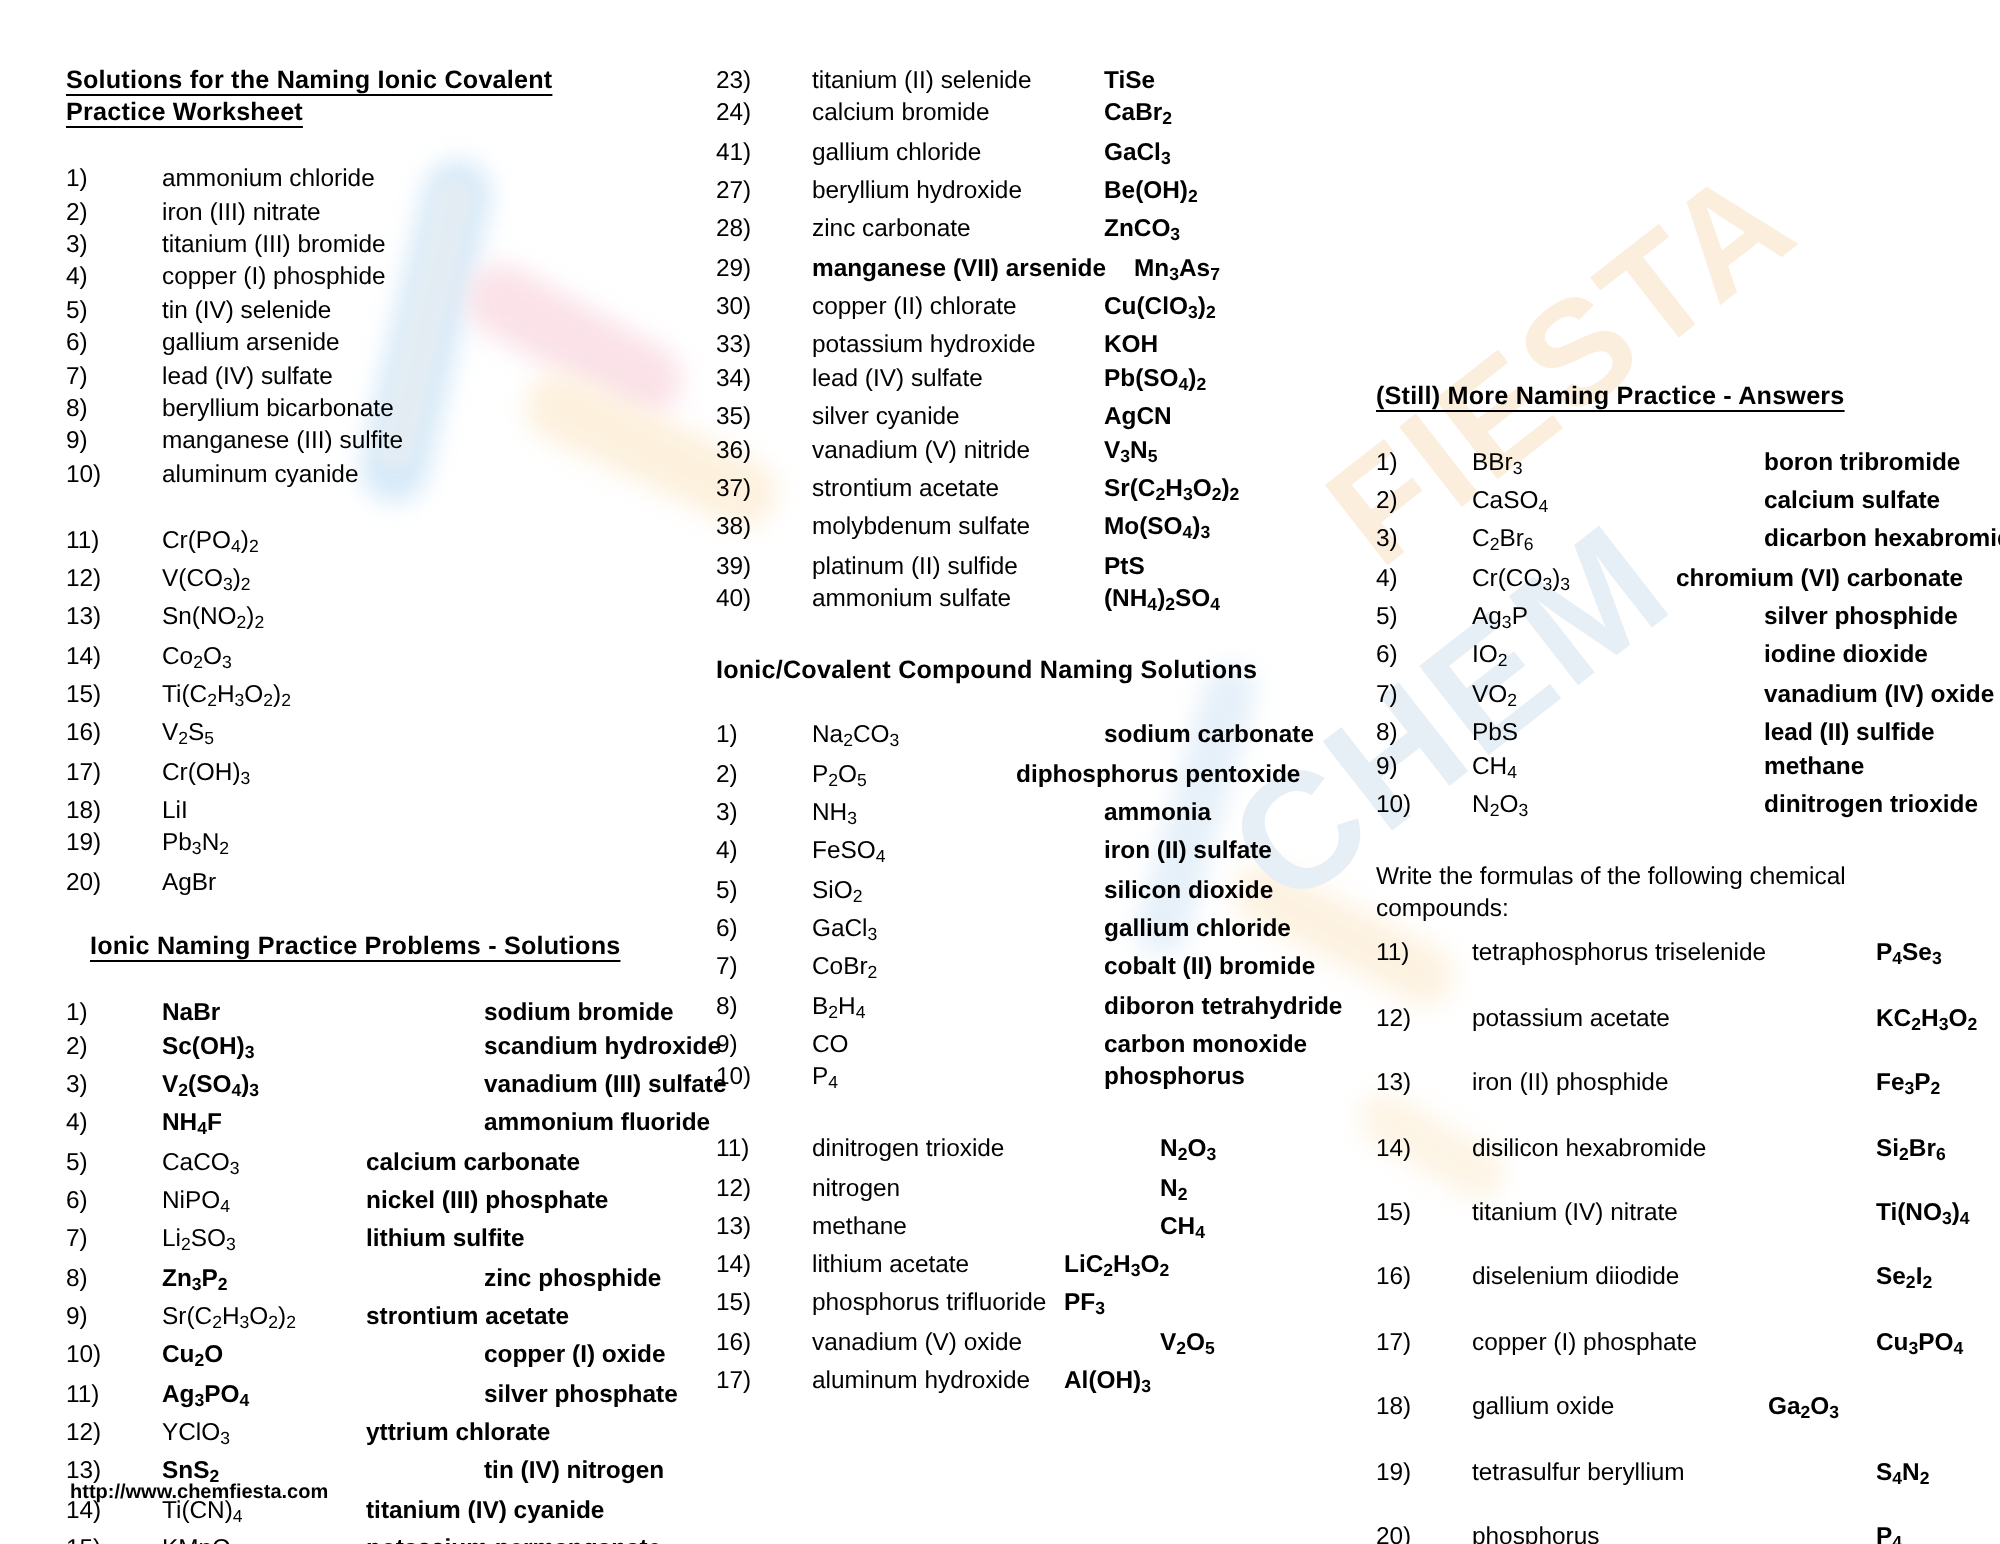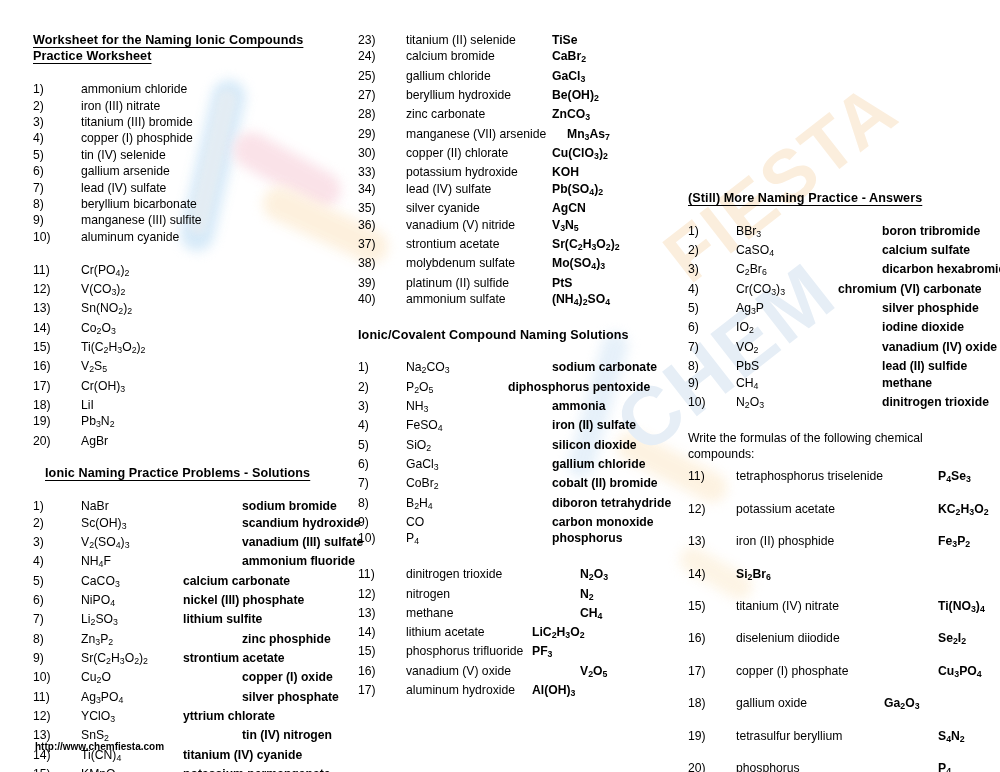--- a/index.html
+++ b/index.html
@@ -142,21 +142,21 @@
   }
   .num {
     width: 48px;
     flex: 0 0 48px;
   }
   .plain { font-weight: normal; }
   .bold  { font-weight: bold; }
 
   
   .f1 { min-width: 120px; flex: 0 0 auto; padding-right: 6px; }
-  .f1-wide { min-width: 155px; }
+  .f1-wide { min-width: 155px; font-weight: bold; }
   .f1-mid { min-width: 140px; }
   .f1-narrow { min-width: 96px; }
   .f2 { flex: 0 0 auto; }
 
   .gap { height: 16.4px; }
 
   .spaced .row { line-height: 29.5px; }
 
   sub { font-size: 0.72em; vertical-align: -0.22em; }
 
@@ -187,21 +187,21 @@
   <div class="wm-stroke wm-blue2"></div>
   <div class="wm-stroke wm-cream2"></div>
   <div class="wm-stroke wm-cream3"></div>
   <div class="wm-text wm-text-a">CHEM</div>
   <div class="wm-text wm-text-b">FIESTA</div>
 </div>
 
 <div class="page">
 
   <div class="col col-1" id="col1" style="top:32px;">
-    <h2 class="heading underline">Worksheet for the Naming Ionic Compounds</h2>
+    <h2 class="heading underline">Solutions for the Naming Ionic Covalent</h2>
     <h2 class="heading underline">Practice Worksheet</h2>
     <div class="gap"></div>
     <div id="c1-names">
         <div class="row">
           <span class="num">1)</span>
           <span class="plain">ammonium chloride</span>
         </div>
         <div class="row">
           <span class="num">2)</span>
           <span class="plain">iron (III) nitrate</span>
@@ -370,21 +370,21 @@
           <span class="num">23)</span>
           <span class="plain f1 f1-mid">titanium (II) selenide</span>
           <span class="bold f2">TiSe</span>
         </div>
         <div class="row">
           <span class="num">24)</span>
           <span class="plain f1 f1-mid">calcium bromide</span>
           <span class="bold f2">CaBr<sub>2</sub></span>
         </div>
         <div class="row">
-          <span class="num">25)</span>
+          <span class="num">41)</span>
           <span class="plain f1 f1-mid">gallium chloride</span>
           <span class="bold f2">GaCl<sub>3</sub></span>
         </div>
         <div class="row">
           <span class="num">27)</span>
           <span class="plain f1 f1-mid">beryllium hydroxide</span>
           <span class="bold f2">Be(OH)<sub>2</sub></span>
         </div>
         <div class="row">
           <span class="num">28)</span>
@@ -605,20 +605,21 @@
           <span class="plain f1" style="min-width:196px">potassium acetate</span>
           <span class="bold f2">KC<sub>2</sub>H<sub>3</sub>O<sub>2</sub></span>
         </div>
         <div class="row">
           <span class="num">13)</span>
           <span class="plain f1" style="min-width:196px">iron (II) phosphide</span>
           <span class="bold f2">Fe<sub>3</sub>P<sub>2</sub></span>
         </div>
         <div class="row">
           <span class="num">14)</span>
+          <span class="plain f1" style="min-width:196px">disilicon hexabromide</span>
           <span class="bold f2">Si<sub>2</sub>Br<sub>6</sub></span>
         </div>
         <div class="row">
           <span class="num">15)</span>
           <span class="plain f1" style="min-width:196px">titanium (IV) nitrate</span>
           <span class="bold f2">Ti(NO<sub>3</sub>)<sub>4</sub></span>
         </div>
         <div class="row">
           <span class="num">16)</span>
           <span class="plain f1" style="min-width:196px">diselenium diiodide</span>

